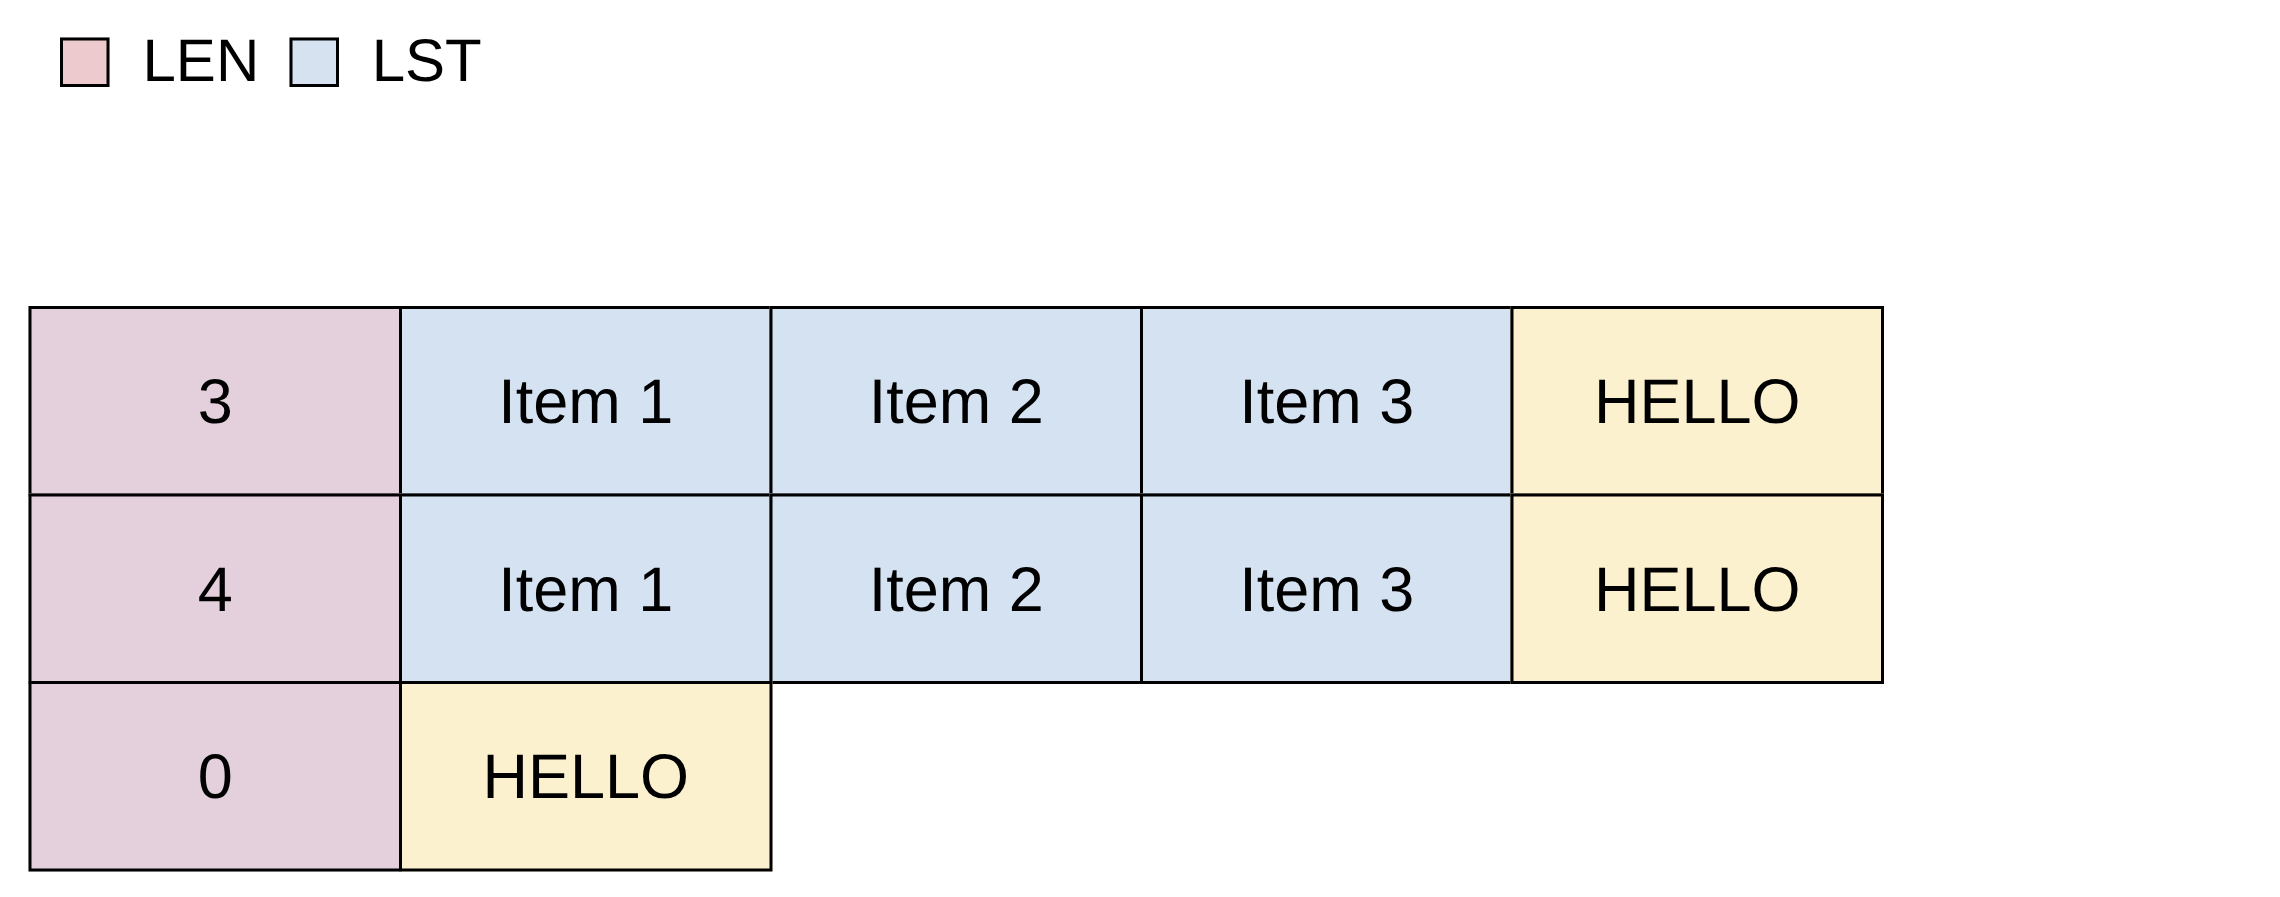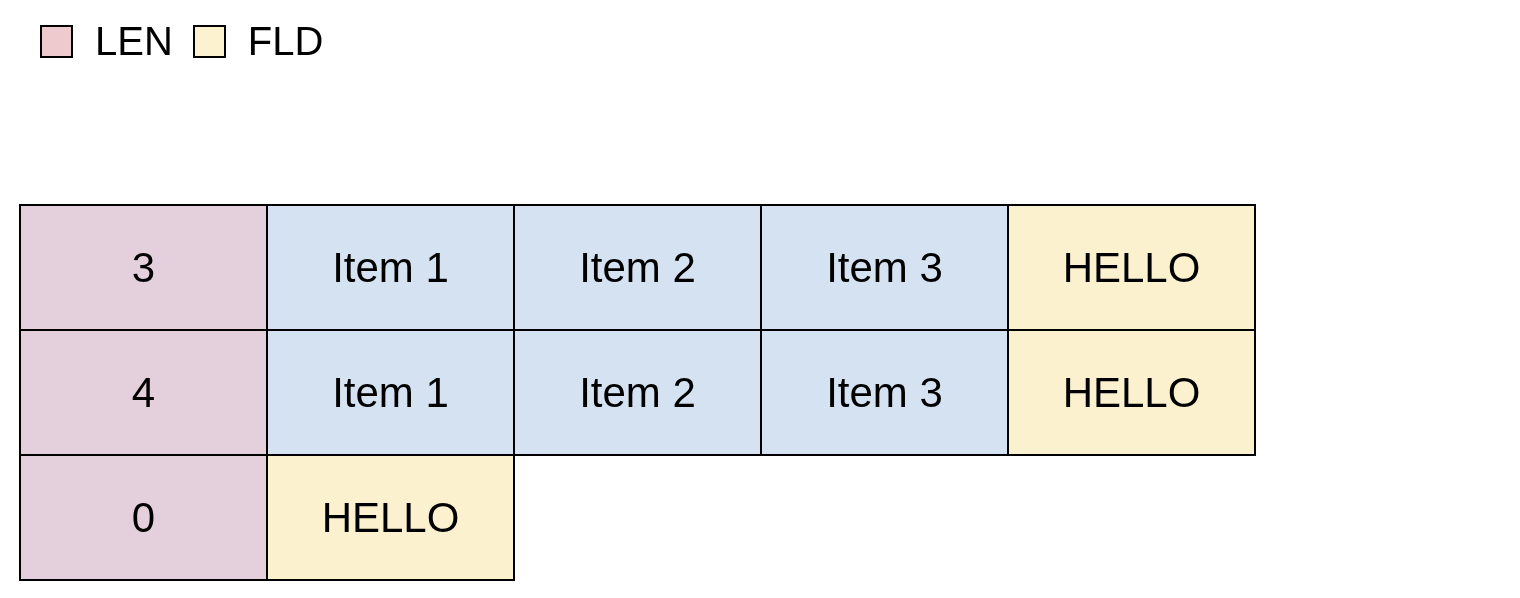--- a/index.html
+++ b/index.html
@@ -75,22 +75,22 @@
 </head>
 <body>
 
 <div class="stage">
   <div class="legend">
       <div class="legend-item">
         <span class="legend-swatch" style="background: rgb(237, 202, 205);"></span>
         <span class="legend-label">LEN</span>
       </div>
       <div class="legend-item">
-        <span class="legend-swatch" style="background: rgb(253, 242, 208);"></span>
-        <span class="legend-label">FLD</span>
+        <span class="legend-swatch" style="background: rgb(214, 226, 240);"></span>
+        <span class="legend-label">LST</span>
       </div>
     </div>
   <div class="diagram">
       <div class="row" style="top: 0px;">
         <div class="cell" style="background: rgb(228, 208, 220); border-color: rgb(0, 0, 0);">3</div>
         <div class="cell" style="background: rgb(212, 226, 242); border-color: rgb(0, 0, 0);">Item 1</div>
         <div class="cell" style="background: rgb(212, 226, 242); border-color: rgb(0, 0, 0);">Item 2</div>
         <div class="cell" style="background: rgb(212, 226, 242); border-color: rgb(0, 0, 0);">Item 3</div>
         <div class="cell" style="background: rgb(251, 241, 206); border-color: rgb(0, 0, 0);">HELLO</div>
       </div>

